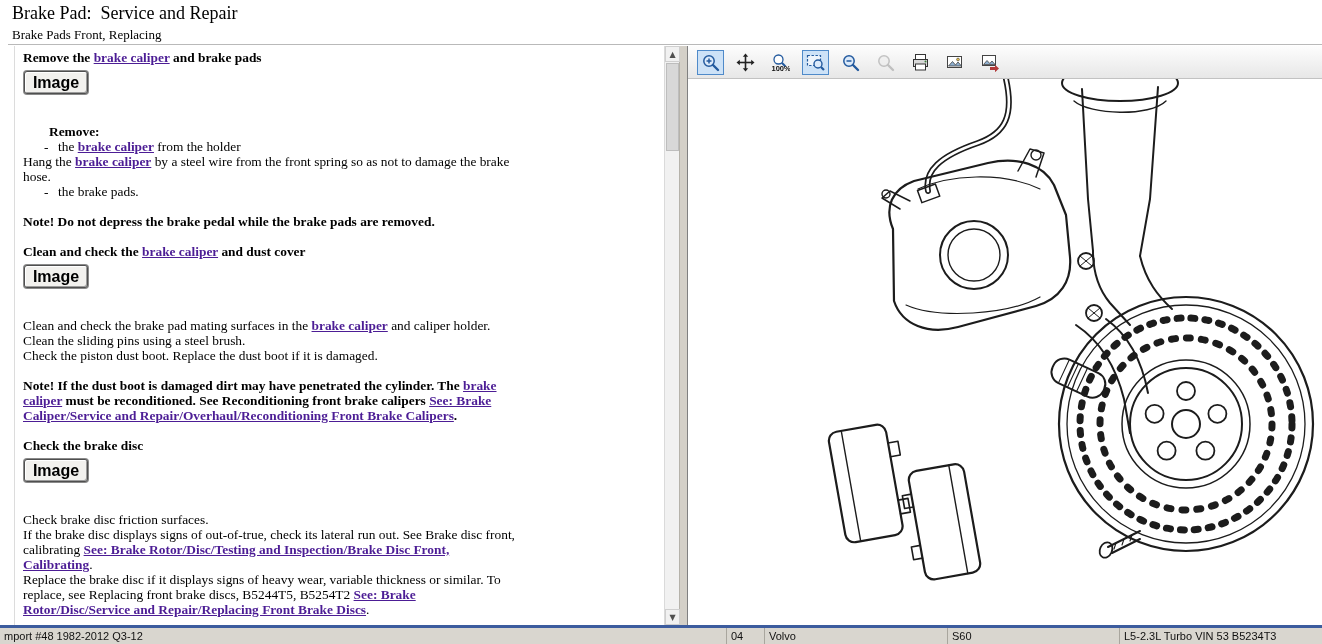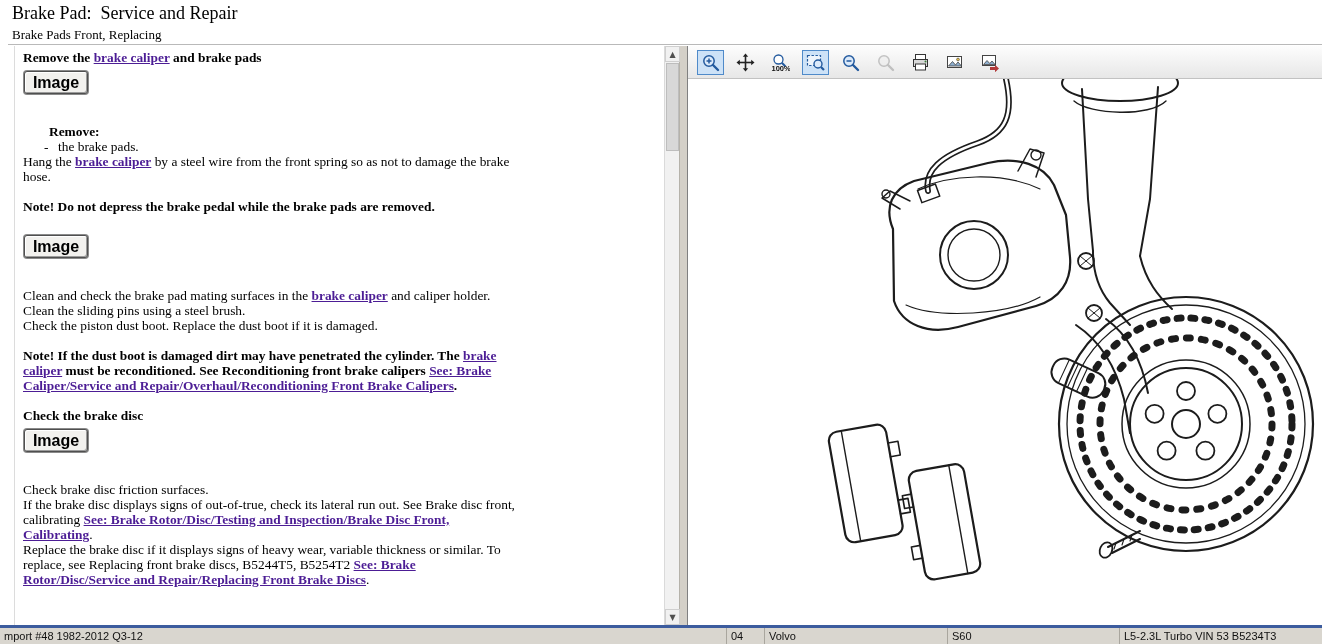--- a/index.html
+++ b/index.html
@@ -88,25 +88,27 @@
   <div class="main">
 
     <div class="left-pane">
       <div class="doc-clip">
         <div class="article">
             <div class="block bold"><span>Remove the </span><a class="doclink" href="#">brake caliper</a><span> and brake pads</span></div>
             <button class="img-btn">Image</button>
             <div class="blank"></div>
             <div class="blank"></div>
             <div class="block bold indent"><span>Remove:</span></div>
+            <div class="block list"><span class="dash">-</span><span><span>the </span><a class="doclink" href="#">brake caliper</a><span> from the holder</span></span></div>
+            <div class="block"><span>Hang the </span><a class="doclink" href="#">brake caliper</a><span> by a steel wire from the front spring so as not to damage the brake hose.</span></div>
             <div class="block list"><span class="dash">-</span><span><span>the brake pads.</span></span></div>
-            <div class="block"><span>Hang the </span><a class="doclink" href="#">brake caliper</a><span> by a steel wire from the front spring so as not to damage the brake hose.</span></div>
             <div class="blank"></div>
             <div class="block bold"><span>Note! Do not depress the brake pedal while the brake pads are removed.</span></div>
             <div class="blank"></div>
+            <div class="block bold"><span>Clean and check the </span><a class="doclink" href="#">brake caliper</a><span> and dust cover</span></div>
             <button class="img-btn">Image</button>
             <div class="blank"></div>
             <div class="blank"></div>
             <div class="block"><span>Clean and check the brake pad mating surfaces in the </span><a class="doclink" href="#">brake caliper</a><span> and caliper holder.</span></div>
             <div class="block"><span>Clean the sliding pins using a steel brush.</span></div>
             <div class="block"><span>Check the piston dust boot. Replace the dust boot if it is damaged.</span></div>
             <div class="blank"></div>
             <div class="block bold"><span>Note! If the dust boot is damaged dirt may have penetrated the cylinder. The </span><a class="doclink" href="#">brake caliper</a><span> must be reconditioned. See Reconditioning front brake calipers </span><a class="doclink" href="#">See: Brake Caliper/Service and Repair/Overhaul/Reconditioning Front Brake Calipers</a><span>.</span></div>
             <div class="blank"></div>
             <div class="block bold"><span>Check the brake disc</span></div>

